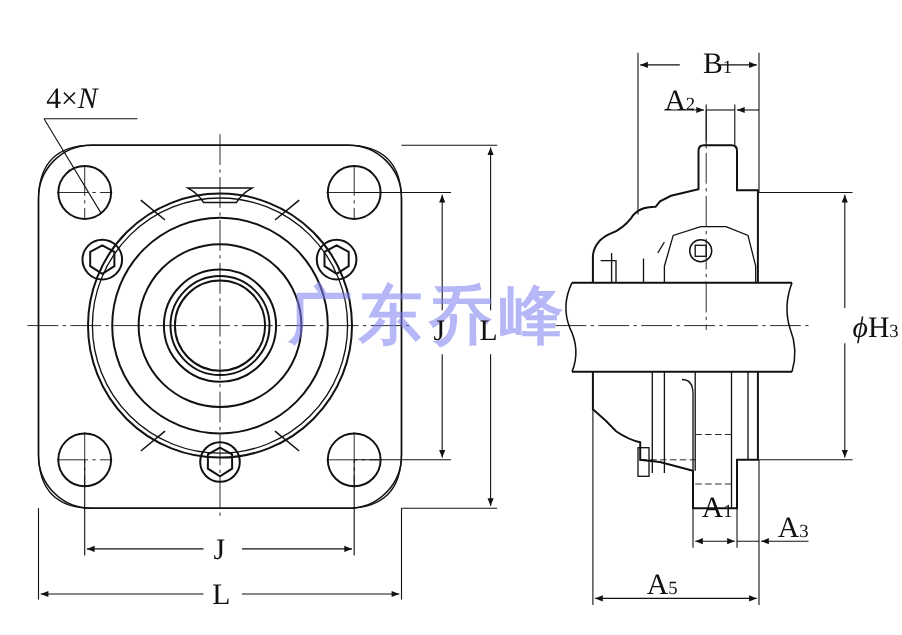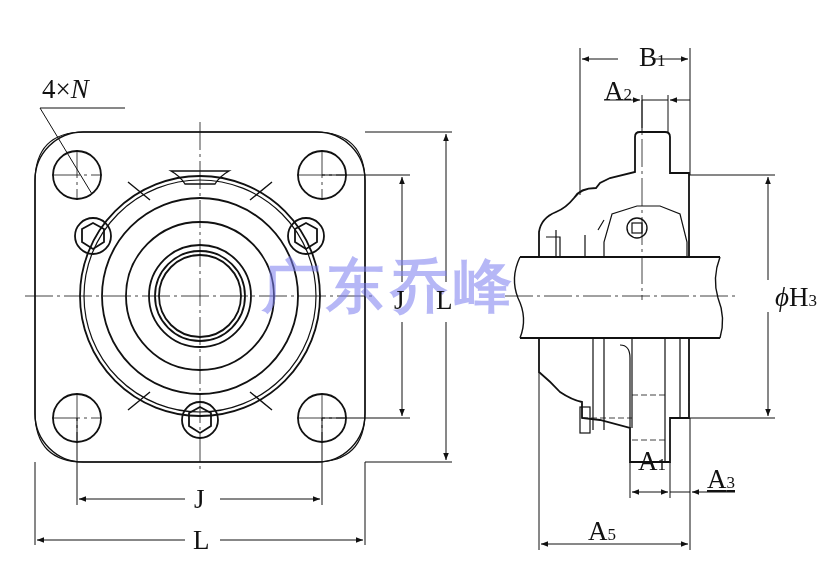--- a/index.html
+++ b/index.html
@@ -170,18 +170,18 @@
 </div>
 <div class="lbl" style="left:604px;top:78px;">
   <span>A</span><sub>2</sub>
 </div>
 <div class="lbl" style="left:735px;top:284px;margin-left:40px;">
   <span class="ital">ϕ</span><span>H</span><sub>3</sub>
 </div>
 <div class="lbl" style="left:638px;top:448px;">
   <span>A</span><sub>1</sub>
 </div>
-<div class="lbl" style="left:707px;top:466px;text-decoration:underline;">
+<div class="lbl" style="left:707px;top:466px;">
   <span>A</span><sub>3</sub>
 </div>
 <div class="lbl" style="left:588px;top:518px;">
   <span>A</span><sub>5</sub>
 </div>
 
 </body></html>

